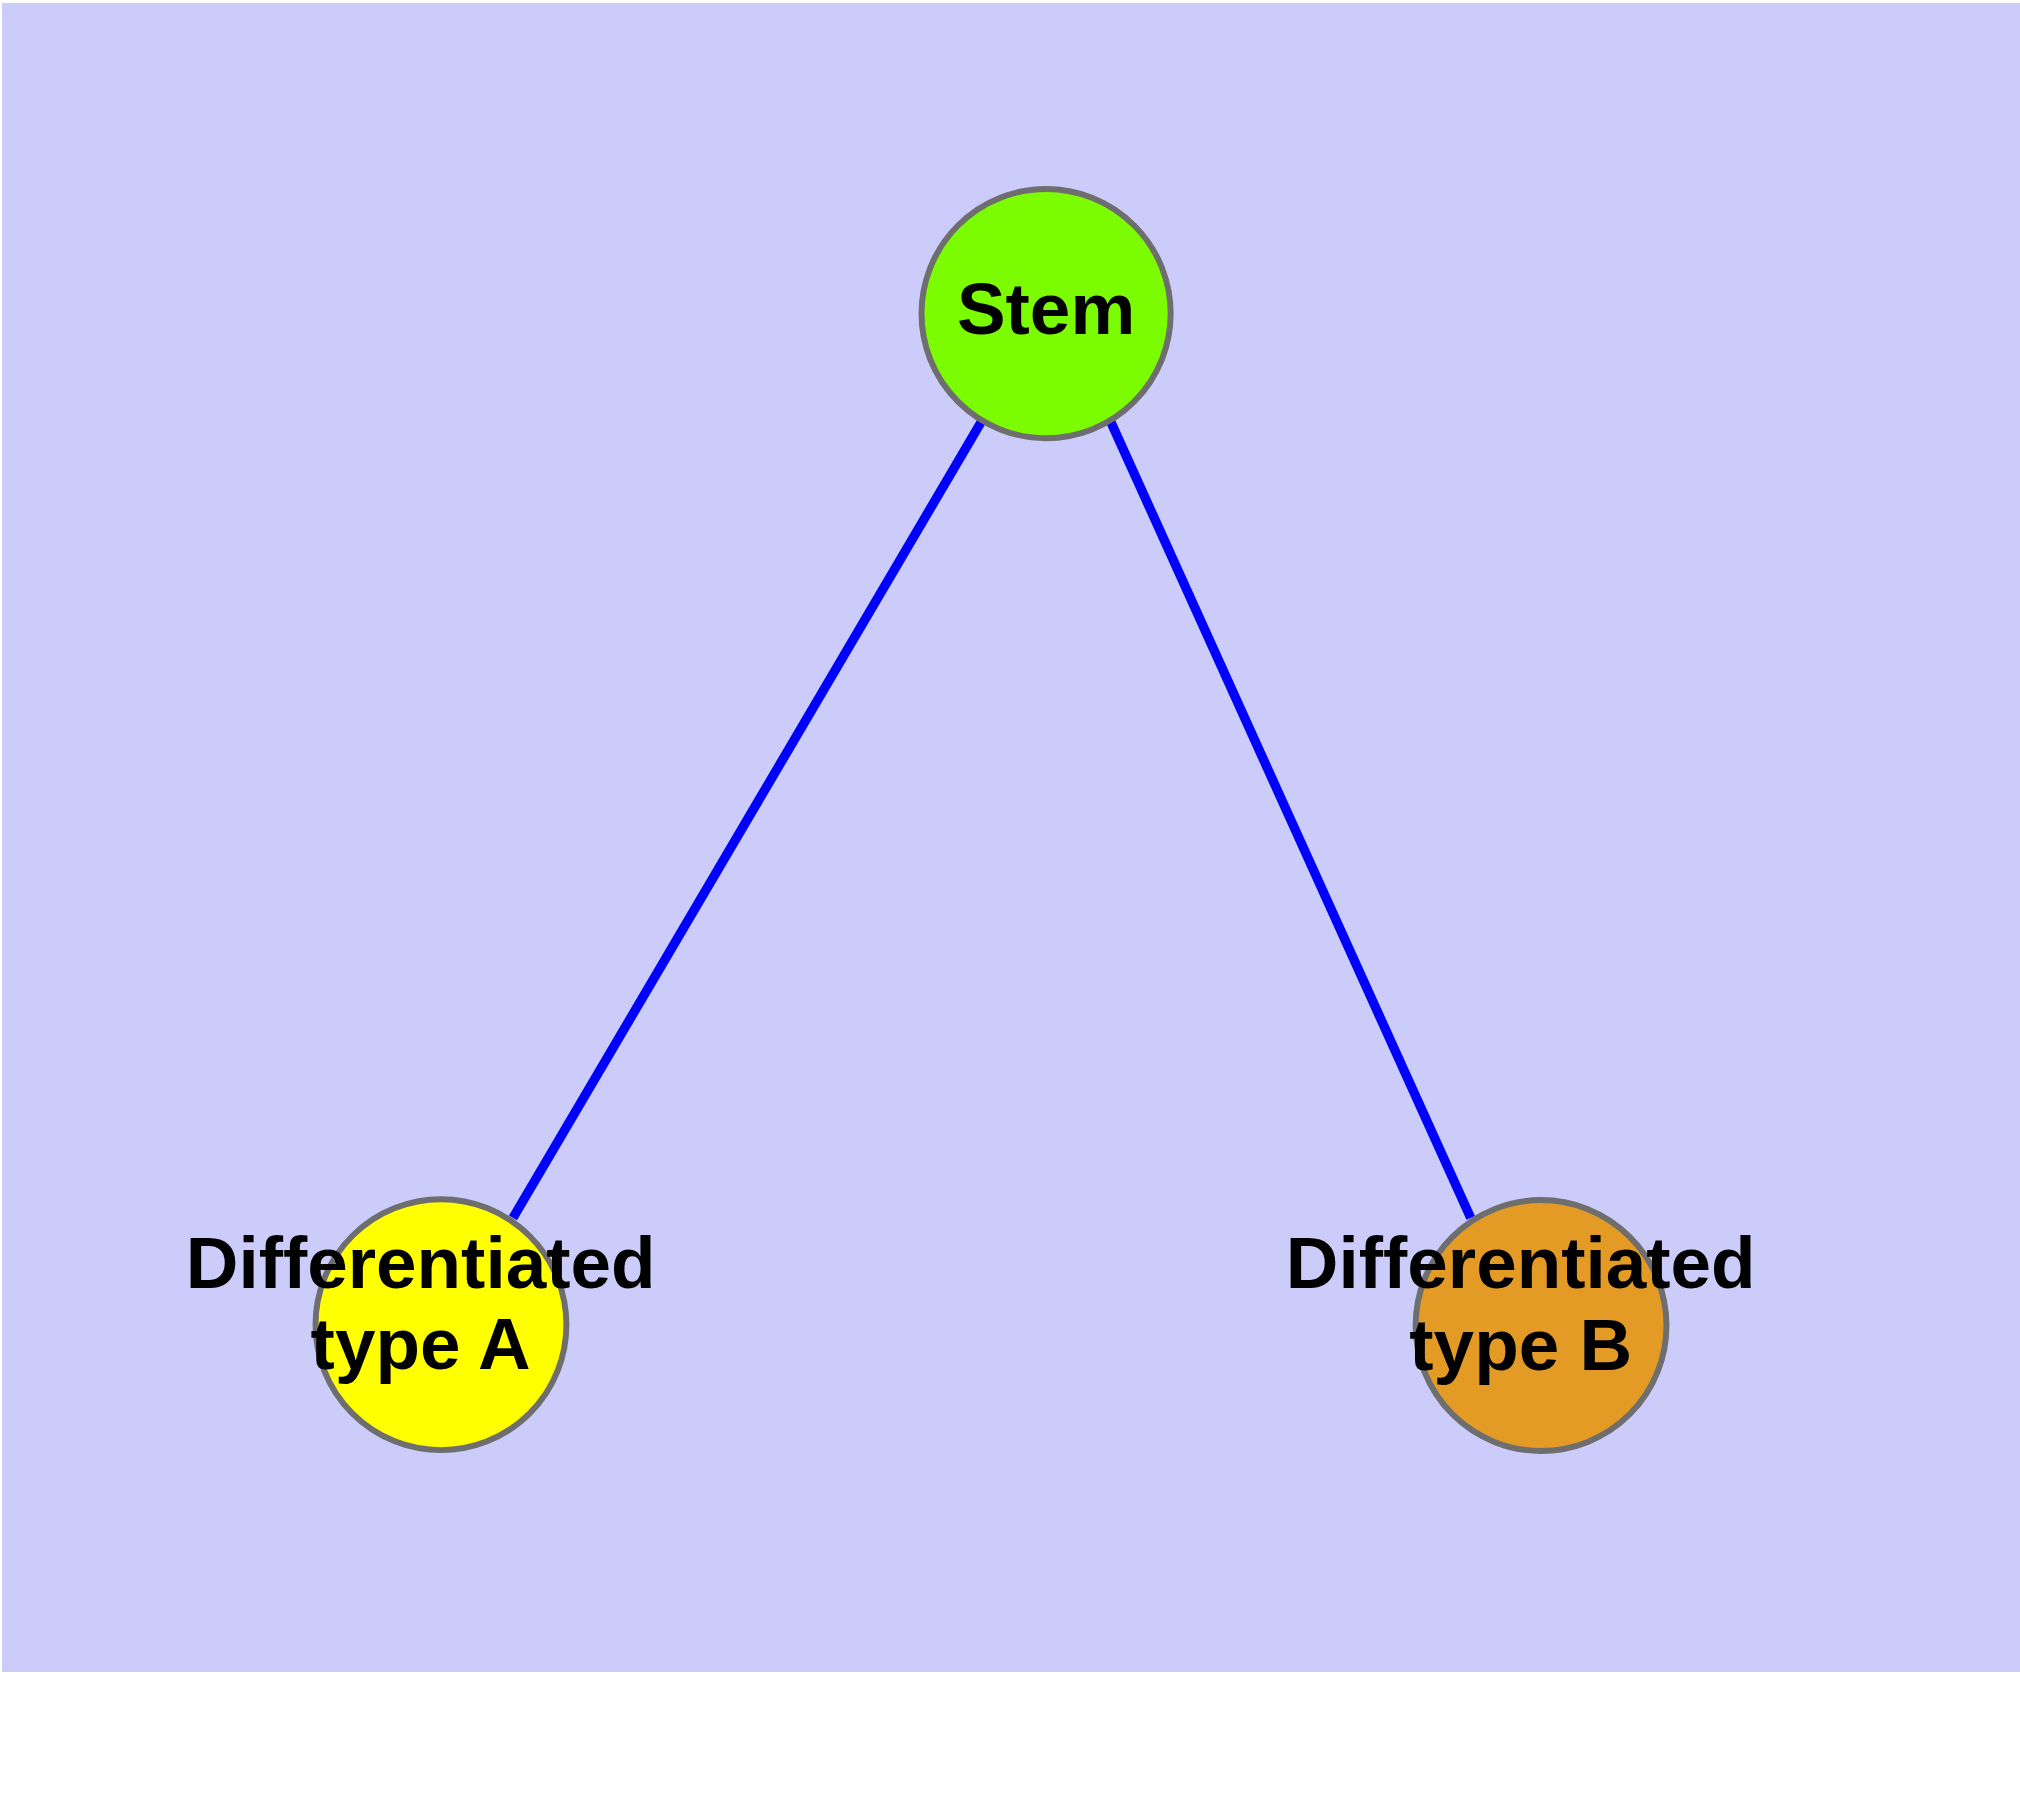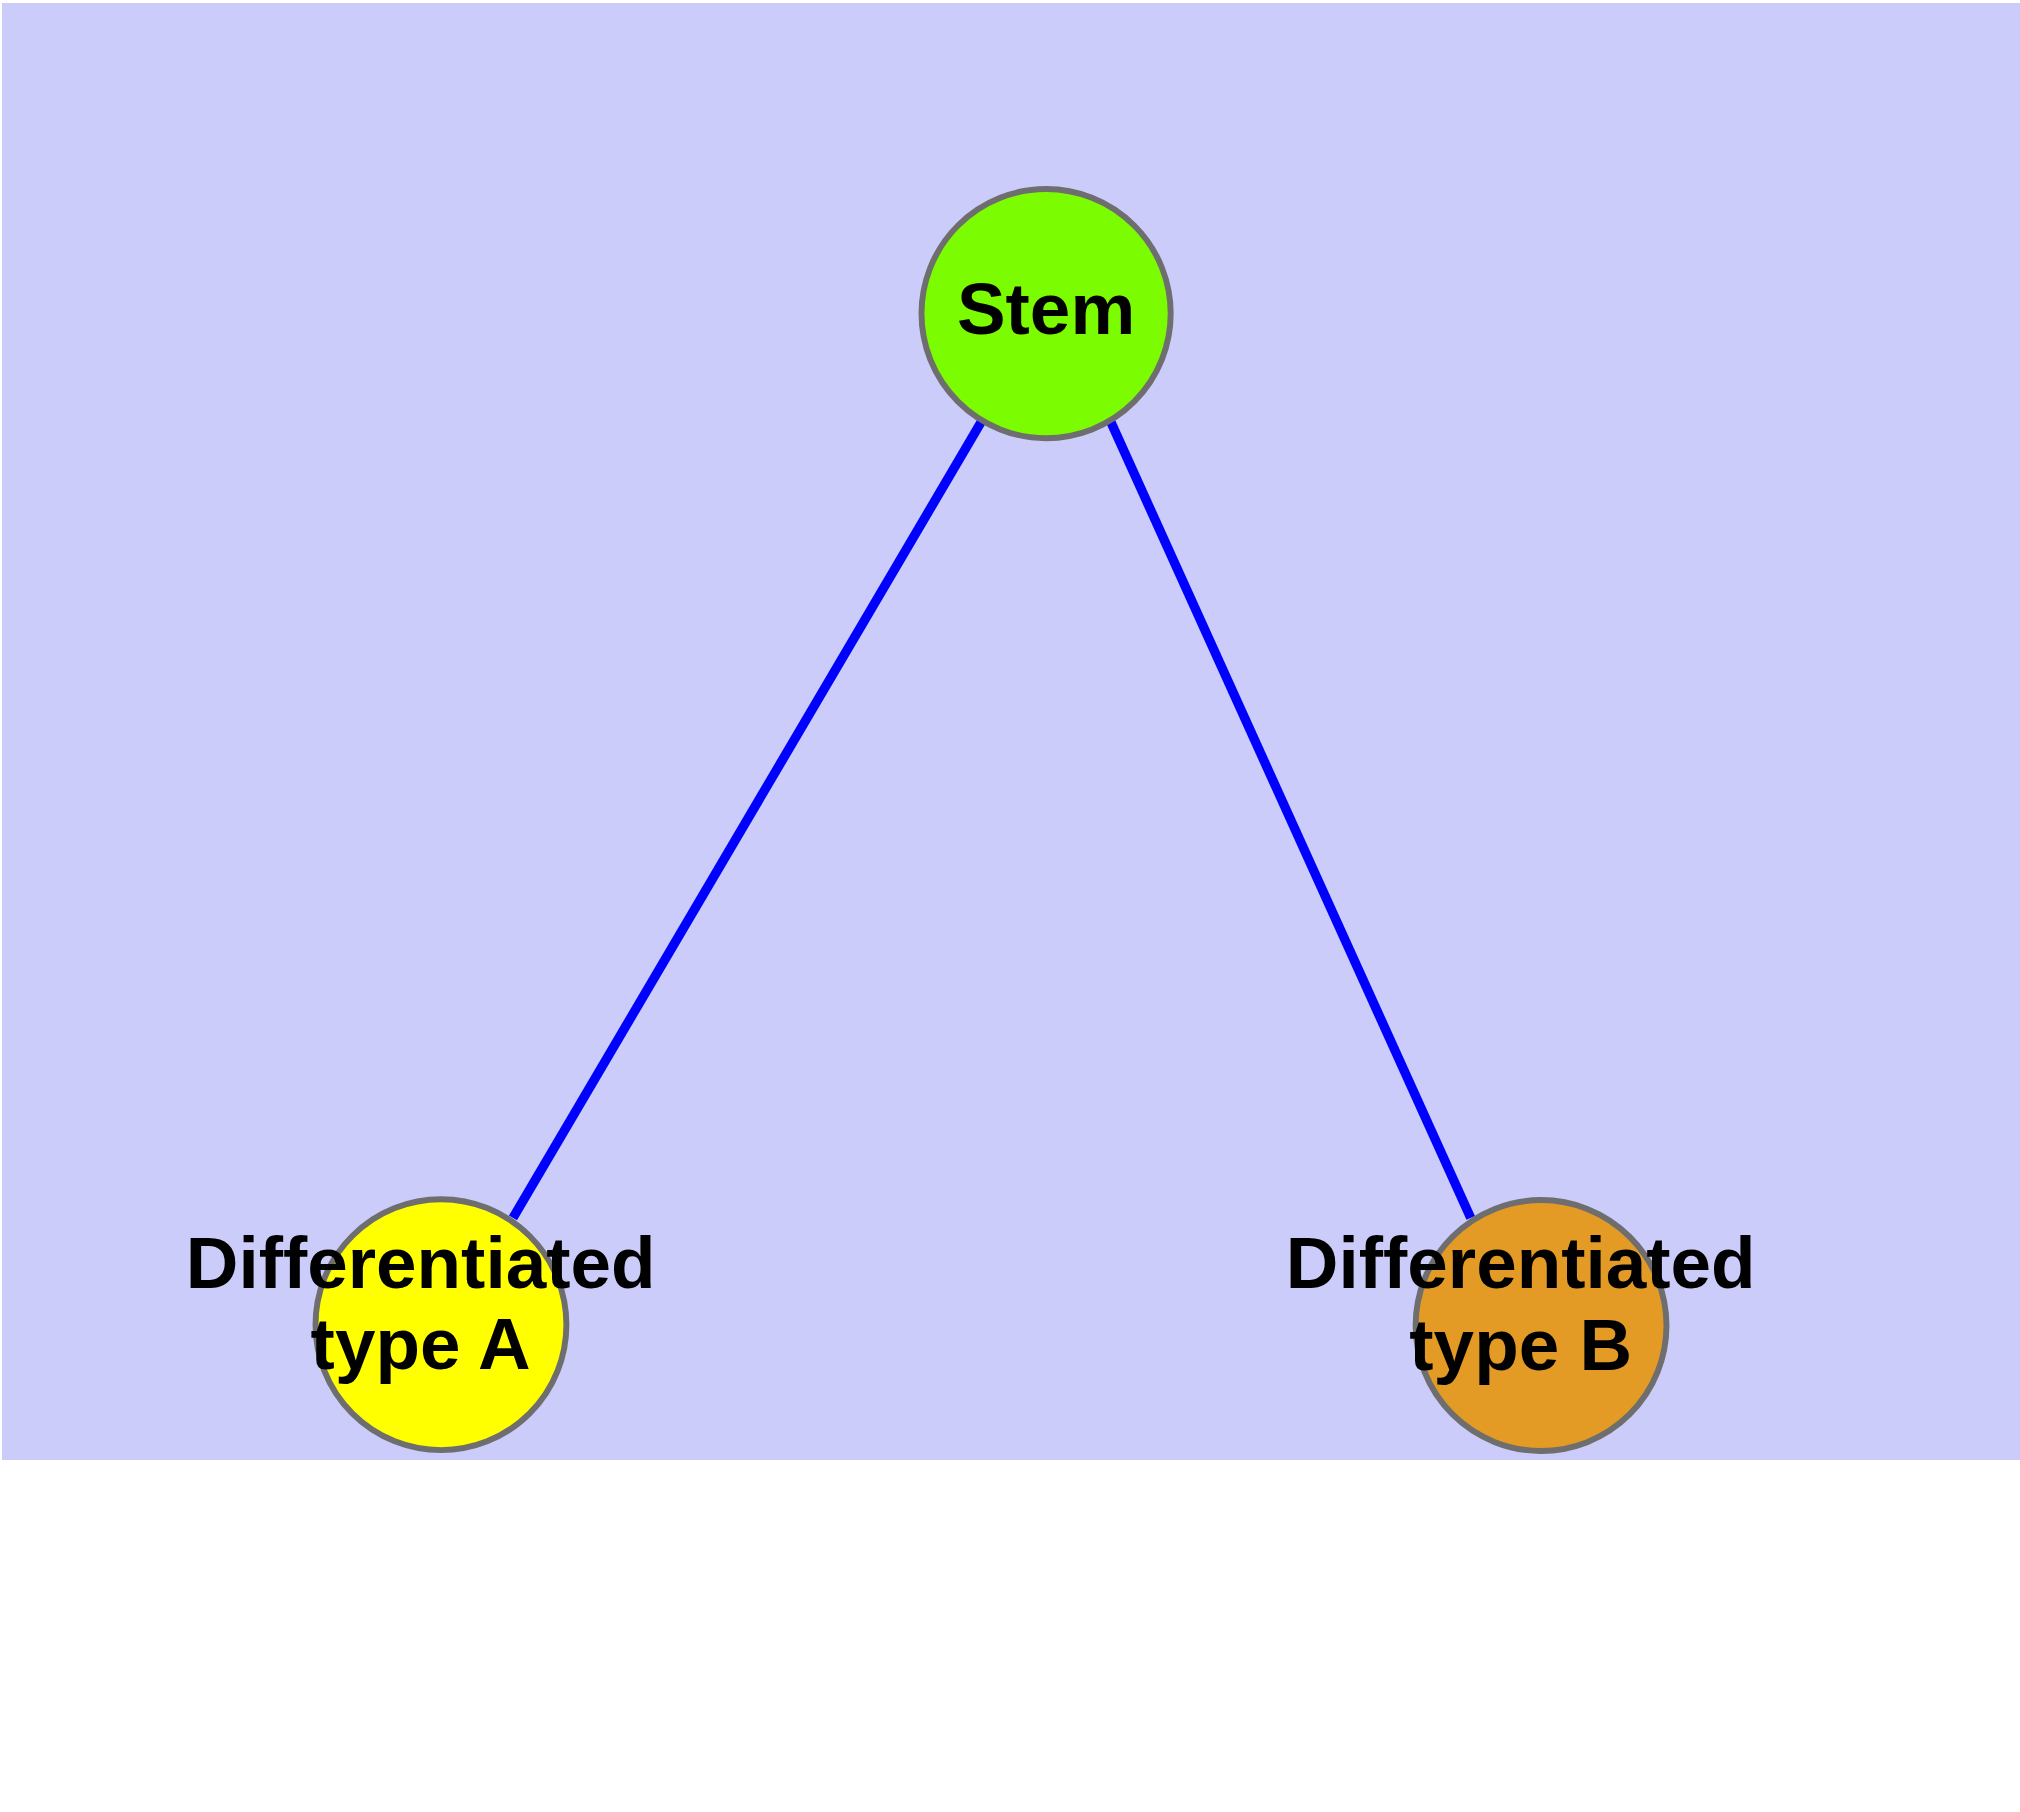--- a/index.html
+++ b/index.html
@@ -42,21 +42,21 @@
     font-weight: bold;
     fill: #000000;
     text-anchor: middle;
     dominant-baseline: middle;
     white-space: pre;
   }
 </style>
 </head>
 <body>
 
-<div id="canvas" style="background: rgb(255, 255, 255); width: 2021px; height: 1460px;">
+<div id="canvas" style="background: rgb(255, 255, 255); width: 2021px; height: 1672px;">
 
   <div id="plot-bg" style="background: rgb(204, 204, 251);"></div>
 
   <svg id="graph-svg" viewBox="0 0 2384 2138" xmlns="http://www.w3.org/2000/svg">
 
     <g id="edges-group">
         <line x1="1158" y1="497" x2="605" y2="1437" stroke="#0000ff" stroke-width="11" class="edge-line"></line>
         <line x1="1310" y1="497" x2="1735" y2="1437" stroke="#0000ff" stroke-width="11" class="edge-line"></line>
       </g>
     <g id="nodes-group">

